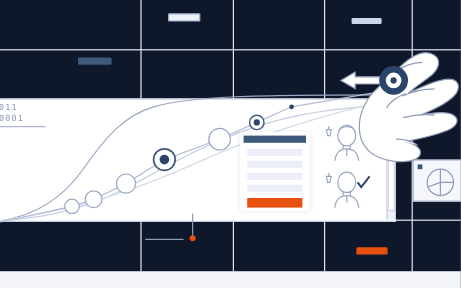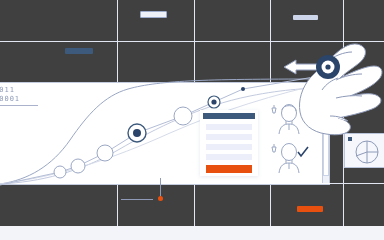--- a/index.html
+++ b/index.html
@@ -1,21 +1,21 @@
 <!DOCTYPE html>
 <html><head>
 <meta charset="utf-8">
 <style>
   html,body{margin:0;padding:0;}
   body{
     width:384px;height:226px;overflow:hidden;
     font-family:"Liberation Sans",sans-serif;
     background:#f2f4f9;
   }
-  .stage{position:relative;width:384px;height:226px;overflow:hidden;background:#404040;}
+  .stage{position:relative;width:384px;height:226px;overflow:hidden;background:#0f172a;}
   .layer{position:absolute;left:0;top:0;width:384px;height:226px;}
   svg.layer{display:block;}
 
   
   .vgrid{position:absolute;top:0;width:1px;height:226px;background:#e2e6f2;}
   .hgrid{position:absolute;left:0;width:384px;height:1px;background:#e2e6f2;}
 
   
   .white-panel{
     position:absolute;left:0;top:82px;width:330px;height:101px;

